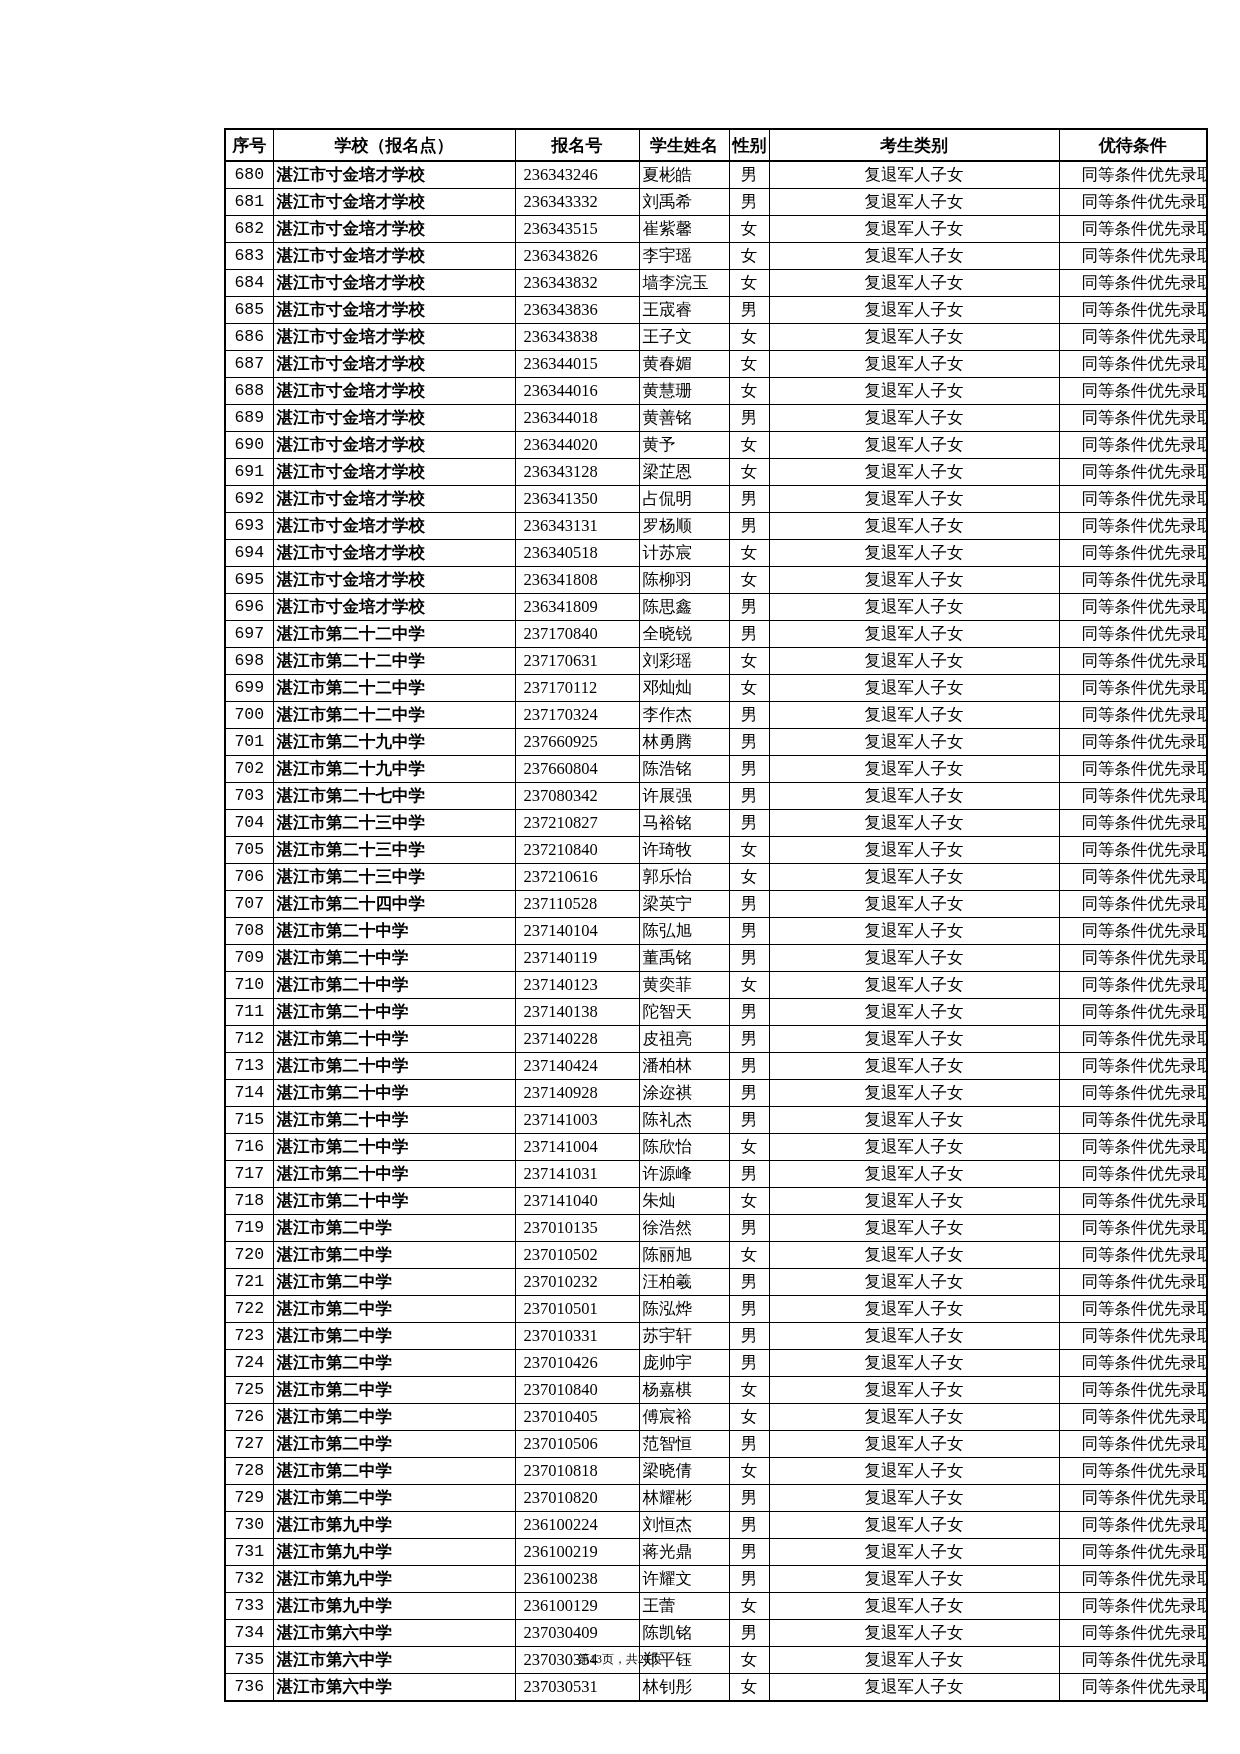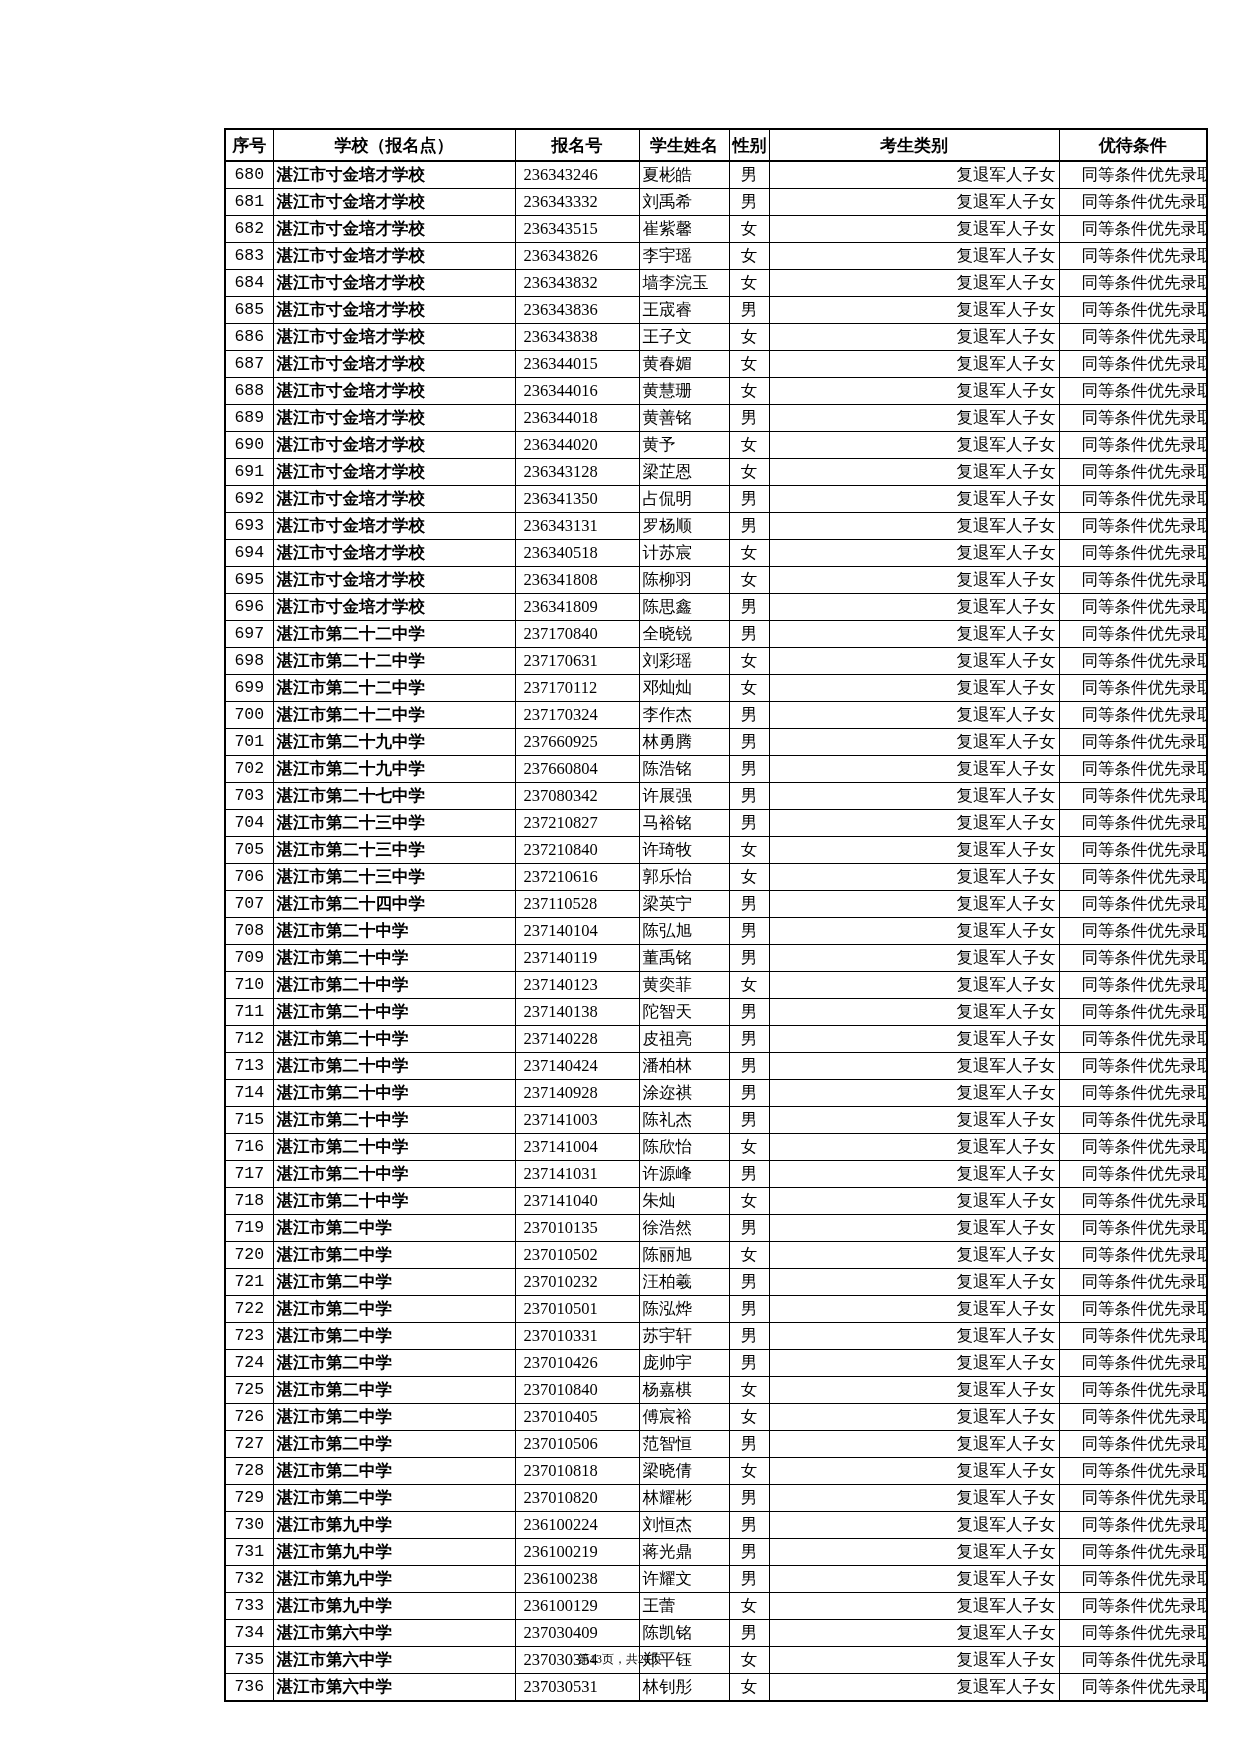--- a/index.html
+++ b/index.html
@@ -50,21 +50,21 @@
     font-weight: bold;
     height: 30px;
     font-size: 17px;
     border-bottom: 2px solid #000;
   }
   table.roster tbody td.seq      { text-align: center; font-family: Liberation Mono, monospace; }
   table.roster tbody td.school   { text-align: left; font-weight: bold; }
   table.roster tbody td.reg      { text-align: left; padding-left: 8px; }
   table.roster tbody td.name     { text-align: left; }
   table.roster tbody td.gender   { text-align: center; }
-  table.roster tbody td.category { text-align: right; }
+  table.roster tbody td.category { text-align: center; }
   table.roster tbody td.benefit  { text-align: left; padding-left: 22px; }
 
   .footer {
     position: absolute;
     left: 0;
     right: 0;
     bottom: 86px;
     text-align: center;
     font-size: 12px;
     font-family: "Liberation Serif", "DejaVu Serif", serif;

